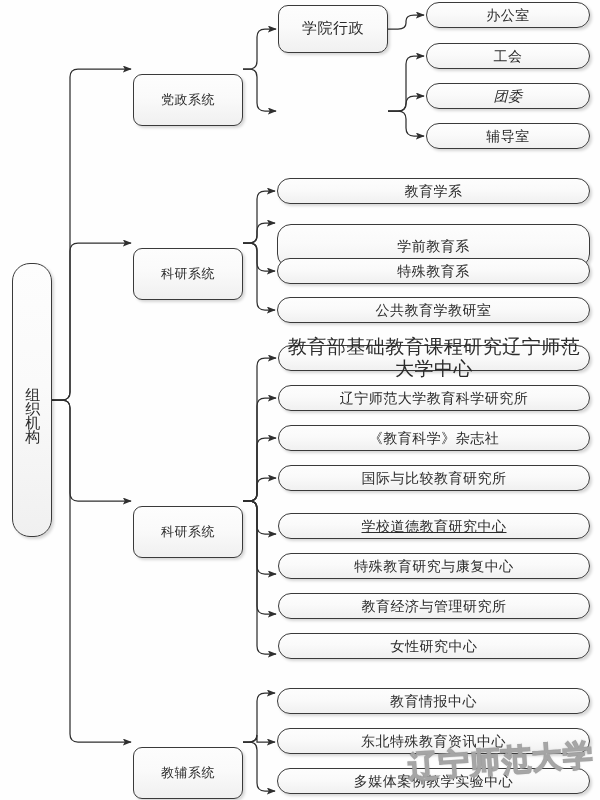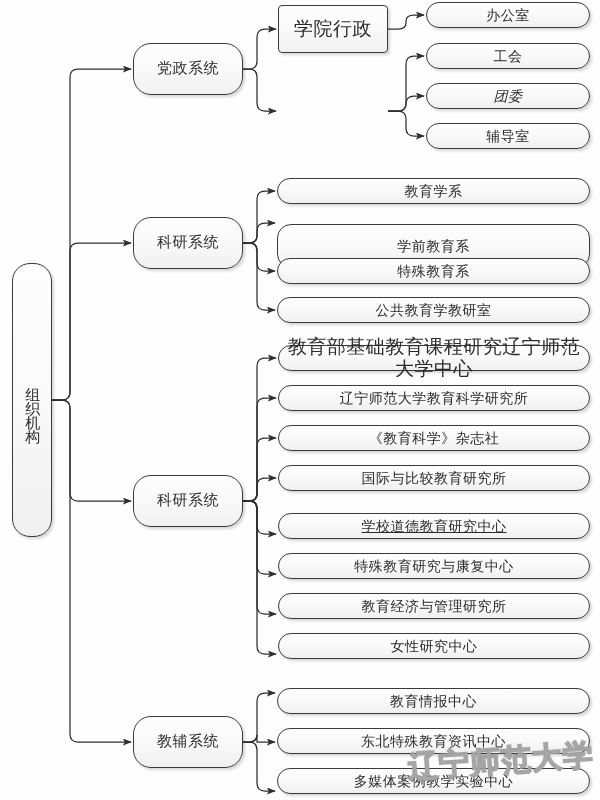--- a/index.html
+++ b/index.html
@@ -32,26 +32,27 @@
   }
   .node.root{
     border-radius:18px;
     writing-mode:vertical-rl;
     text-orientation:upright;
     letter-spacing:14px;
     font-size:15px;
     padding-top:6px;
   }
   .node.lvl1{
-    border-radius:18px;
-    font-size:15px;
+    border-radius:9px;
+    font-size:13px;
+    margin-top:31px;
   }
   .node.lvl2{
-    border-radius:4px;
-    font-size:19px;
+    border-radius:10px;
+    font-size:15px;
   }
   .node.leaf{
     border-radius:14px;
     font-size:14px;
   }
   .node.leaf.small{font-size:19px;}
 
   #watermark{
     position:absolute;
     right:6px;

